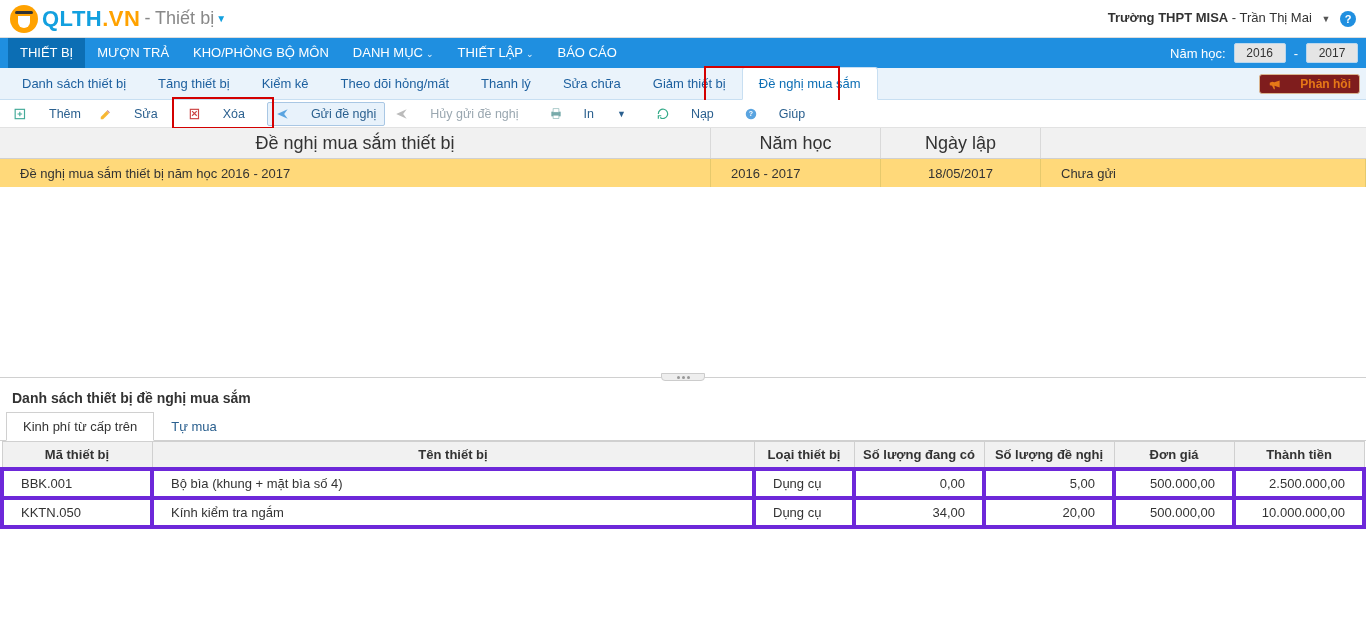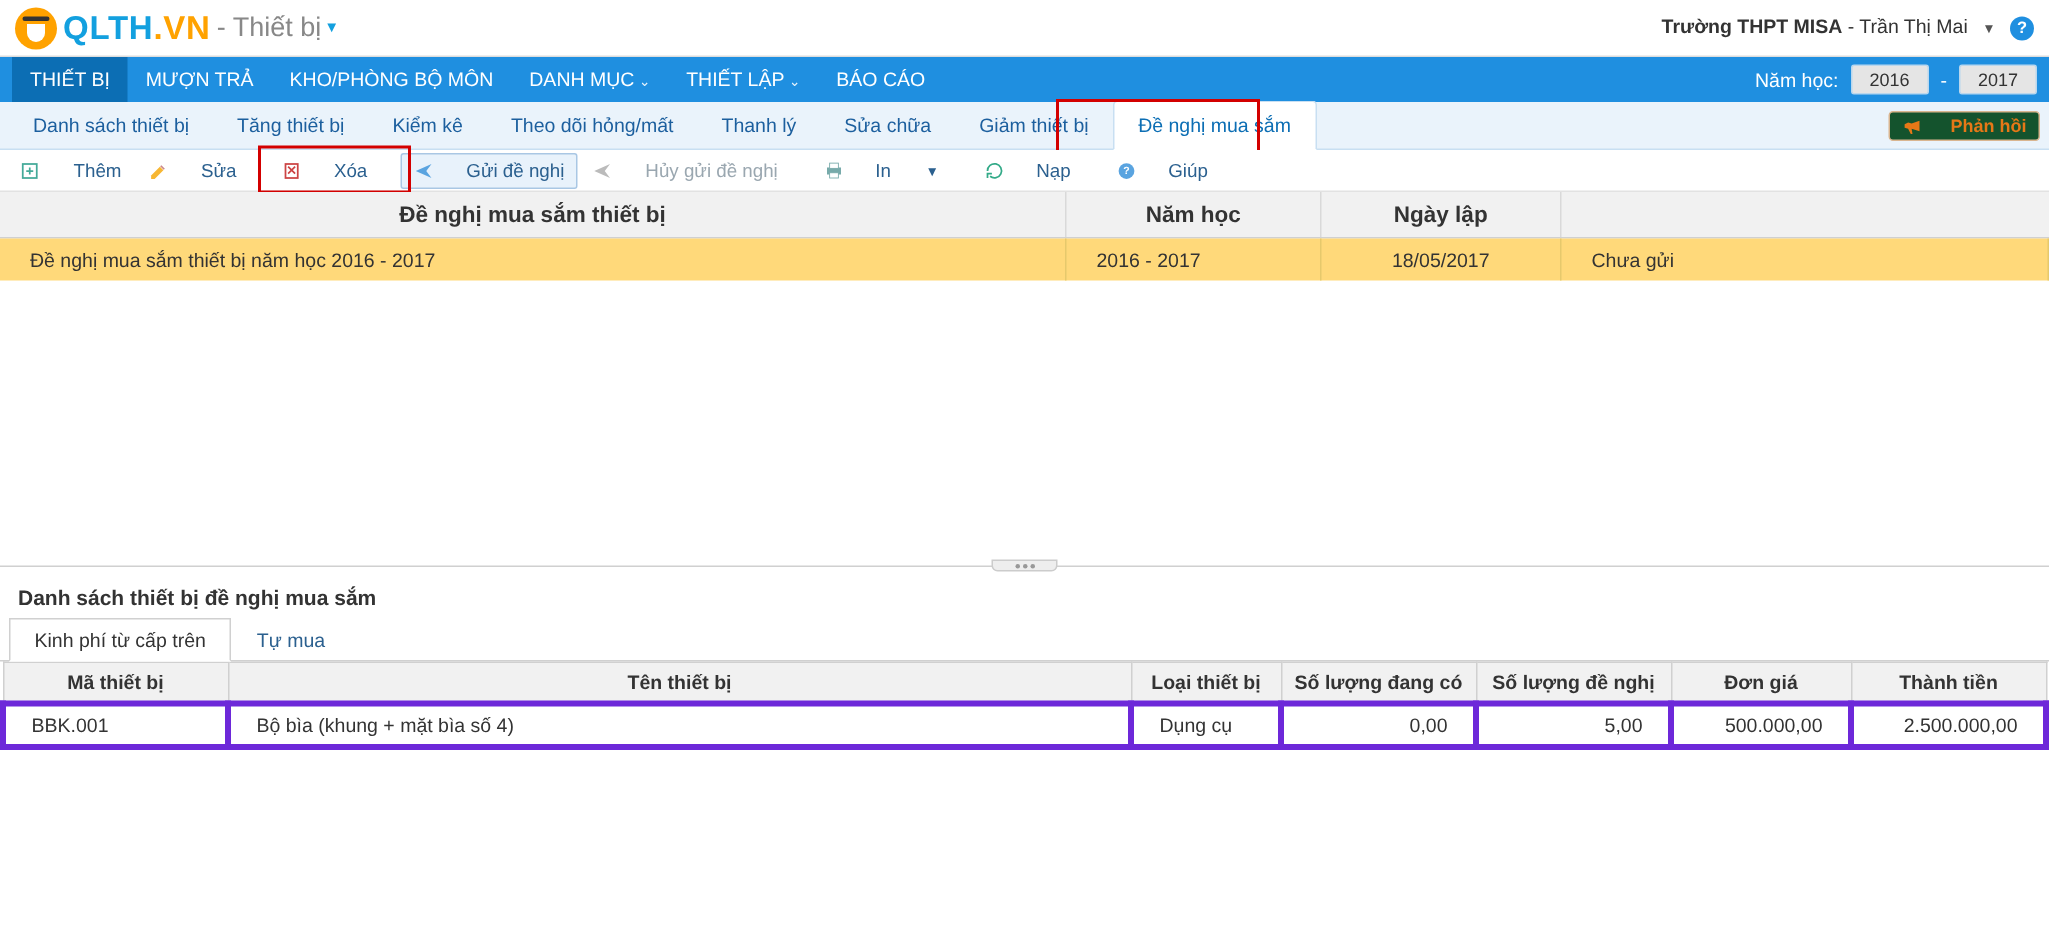--- a/index.html
+++ b/index.html
@@ -23,34 +23,34 @@
   .mainmenu{display:flex;align-items:center;height:30px;background:#1f8fe0;color:#fff;padding:0 8px;font-size:13px}
   .mainmenu .mi{padding:0 12px;line-height:30px;cursor:pointer;white-space:nowrap}
   .mainmenu .mi.active{background:#0c6eb4}
   .mainmenu .dd{font-size:9px;margin-left:3px;opacity:.9}
   .year-box{display:flex;align-items:center;gap:8px;color:#fff}
   .year-input{width:52px;height:20px;border:1px solid #b9d7ee;background:#e5e5e5;color:#333;text-align:center;font-size:12px;border-radius:2px}
   
   .subtabs-row{display:flex;align-items:center;background:#eaf3fb;height:32px;border-bottom:1px solid #c8dff2;padding:0 6px}
   .subtab{padding:0 16px;line-height:31px;color:#1c5f9e;cursor:pointer;font-size:13px}
   .subtab.active{background:#fff;border:1px solid #c8dff2;border-bottom:1px solid #fff;border-radius:3px 3px 0 0;color:#0c6eb4}
-  .feedback-btn{margin-left:auto;border:1px solid #d9b58f;background:#14532d;border-radius:3px;color:#e67817;padding:2px 8px;display:flex;align-items:center;gap:18px;cursor:pointer;font-size:12px;font-weight:600}
+  .feedback-btn{margin-left:auto;border:1px solid #d9b58f;background:#7f1d1d;border-radius:3px;color:#e67817;padding:2px 8px;display:flex;align-items:center;gap:18px;cursor:pointer;font-size:12px;font-weight:600}
   
   .hl{border:2px solid #d30000;position:absolute;pointer-events:none}
   
   .toolbar{display:flex;align-items:center;gap:2px;height:28px;padding:0 6px;background:#fff;border-bottom:1px solid #e2e2e2;font-size:12.5px}
   .tbtn{display:flex;align-items:center;gap:21px;padding:0 8px;height:24px;border-radius:2px;cursor:pointer;color:#2b608f}
   .tbtn.dis{color:#9aa7b0;cursor:default}
   .tbtn.active{border:1px solid #a9c7e4;background:#e8f2fb}
   .tbtn .ic{width:14px;height:14px;display:inline-block}
   .sep-th{width:10px}
   
   svg{display:block}
   
-  .grid-head{display:flex;background:#f1f1f1;border-bottom:1px solid #d0d0d0;height:31px;font-weight:700;font-size:15px;color:#333}
+  .grid-head{display:flex;background:#f1f1f1;border-bottom:1px solid #d0d0d0;height:31px;font-weight:400;font-size:18px;color:#333}
   .grid-head > div{display:flex;align-items:center;justify-content:center;border-right:1px solid #d9d9d9}
   .col-name{flex:0 0 711px;justify-content:center}
   .col-nh{flex:0 0 170px}
   .col-nl{flex:0 0 160px}
   .col-tt{flex:1}
   .grid-row{display:flex;height:28px;background:#ffd97a;font-size:13px}
   .grid-row > div{display:flex;align-items:center;padding:0 20px;border-right:1px solid #e6c96c}
   .grid-row .col-name{justify-content:flex-start}
   .grid-row .col-nh{justify-content:flex-start}
   .grid-row .col-nl{justify-content:center}
@@ -256,14 +256,23 @@
   <tbody>
     <tr>
       <td>BBK.001</td>
       <td>Bộ bìa (khung + mặt bìa số 4)</td>
       <td>Dụng cụ</td>
       <td class="num">0,00</td>
       <td class="num">5,00</td>
       <td class="num">500.000,00</td>
       <td class="num">2.500.000,00</td>
     </tr>
+    <tr>
+      <td>KKTN.050</td>
+      <td>Kính kiểm tra ngắm</td>
+      <td>Dụng cụ</td>
+      <td class="num">34,00</td>
+      <td class="num">20,00</td>
+      <td class="num">500.000,00</td>
+      <td class="num">10.000.000,00</td>
+    </tr>
   </tbody>
 </table>
 
 </body></html>

